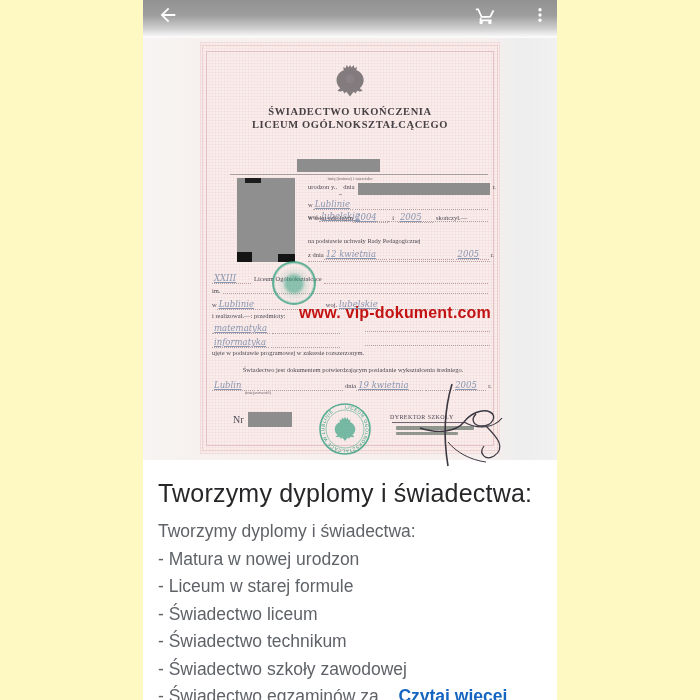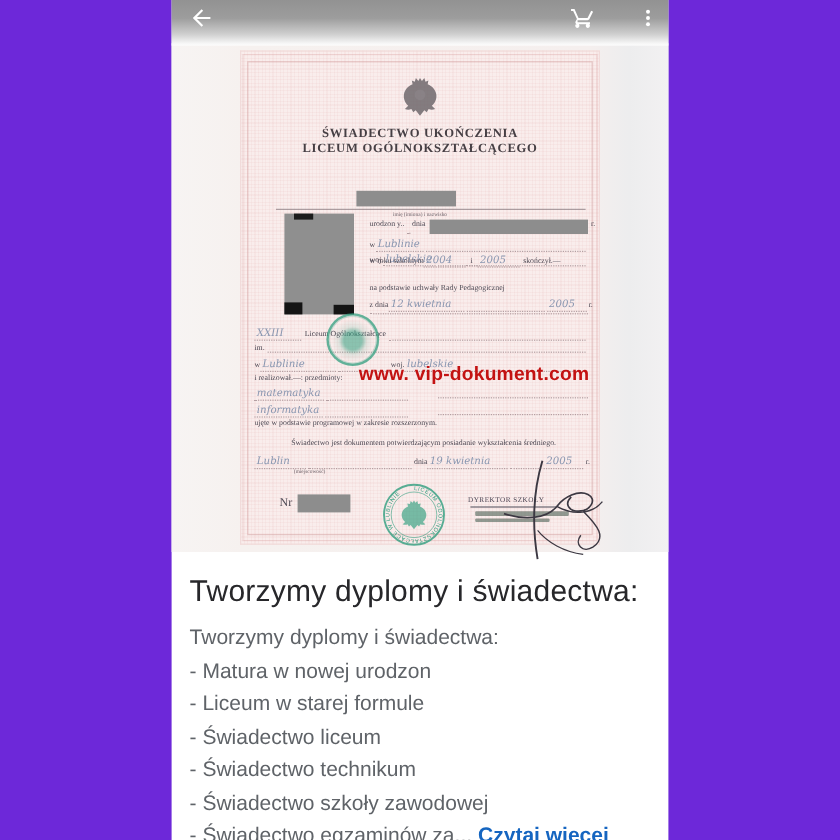--- a/index.html
+++ b/index.html
@@ -1,16 +1,16 @@
 <!DOCTYPE html>
 <html><head>
 <meta charset="utf-8">
 <style>
   html,body{margin:0;padding:0;background:#ffffff;}
-  .page{position:relative;width:700px;height:700px;background:#6d28d9;overflow:hidden;
+  .page{position:relative;width:700px;height:700px;background:#fef9c3;overflow:hidden;
         font-family:"Liberation Sans",sans-serif;}
   .col{position:absolute;left:143px;top:0;width:414px;height:700px;background:#ffffff;}
 
   
   .appbar{position:absolute;left:0;top:0;right:0;height:38px;z-index:9;
           background:linear-gradient(180deg,#929292 0%,#9d9d9d 40%,#cfcfcf 75%,#f6f6f6 95%,#fdfdfd 100%);}
   .icon-btn{position:absolute;top:4px;width:26px;height:26px;display:flex;align-items:center;justify-content:center;cursor:pointer;}
 
   
   .photo{position:absolute;left:0;top:36px;width:414px;height:424px;
@@ -19,21 +19,21 @@
          box-shadow:inset 0 0 0 1px #f1dbda;
          background-image:
            repeating-linear-gradient(0deg,rgba(224,164,164,.10) 0 1px,transparent 1px 3px),
            repeating-linear-gradient(90deg,rgba(224,164,164,.10) 0 1px,transparent 1px 3px);}
   .paper::before{content:"";position:absolute;inset:9px 6px 8px 6px;border:1px solid rgba(204,148,148,.45);pointer-events:none;}
   .paper::after{content:"";position:absolute;inset:3px 2px;border:1px solid rgba(214,160,160,.30);pointer-events:none;}
 
   .lbl{font-family:"Liberation Serif",serif;font-size:6.5px;color:#4e4954;white-space:nowrap;}
   .tiny{font-family:"Liberation Serif",serif;font-size:4.5px;color:#6e6168;white-space:nowrap;}
   .hw{font-family:"DejaVu Serif",serif;font-style:italic;font-size:8.5px;color:#8996b0;white-space:nowrap;
-      padding:0 3px 0 2px;}
+      padding:0 3px 0 2px;text-decoration:underline;}
   .row{position:absolute;display:flex;align-items:baseline;}
   .dl{border-bottom:1px dotted #b39fa2;}
   .fill{flex:1 1 auto;align-self:stretch;border-bottom:1px dotted #b39fa2;margin:0 2px;}
   .redact{background:#8d8d8d;}
   .cert-title{position:absolute;top:63px;left:0;right:0;text-align:center;z-index:2;
       font-family:"Liberation Serif",serif;font-weight:bold;font-size:10.5px;letter-spacing:.6px;
       color:#463f44;line-height:13px;}
   .stamp{position:absolute;border-radius:50%;border:2px solid rgba(47,158,126,.75);
          box-shadow:inset 0 0 0 1px rgba(47,158,126,.25);z-index:3;
          background:radial-gradient(circle at 50% 52%,rgba(47,158,126,.55) 0 26%,rgba(47,158,126,.12) 40%,transparent 62%);}

